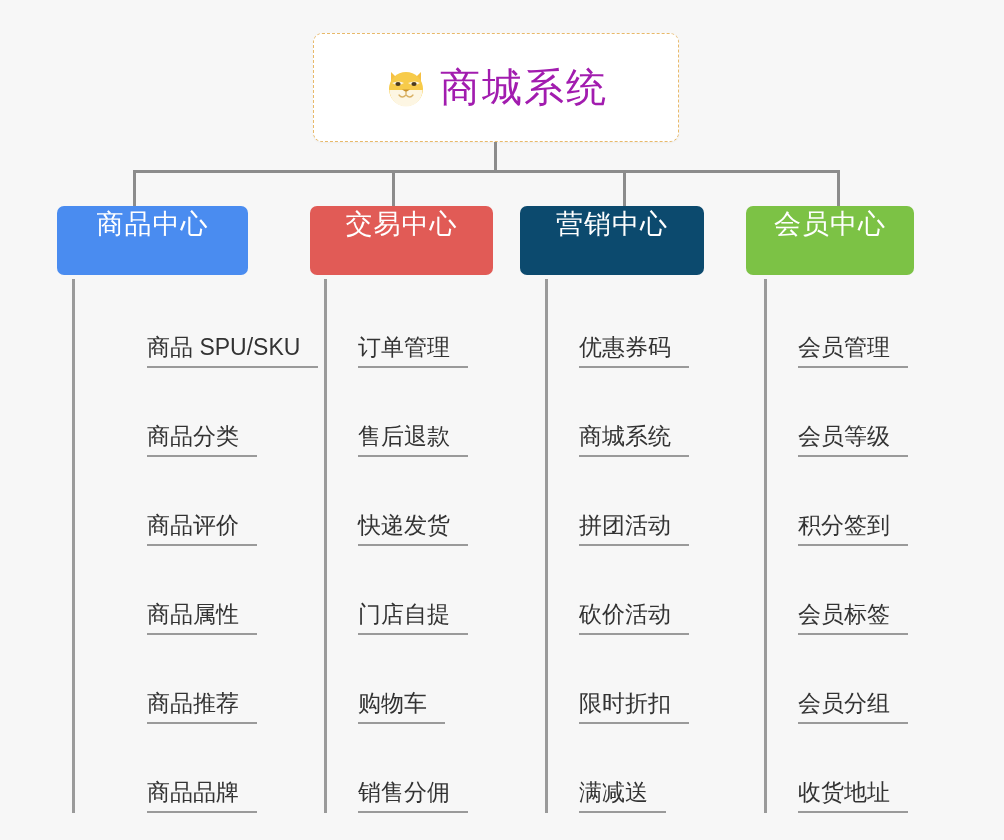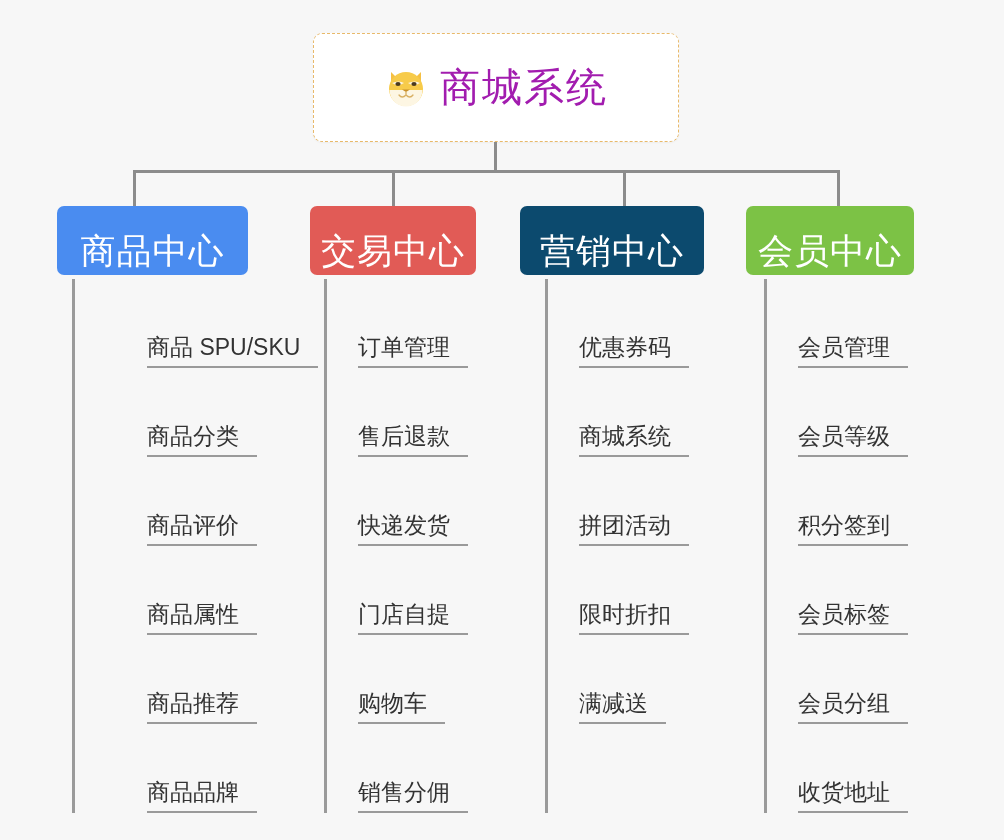--- a/index.html
+++ b/index.html
@@ -62,24 +62,24 @@
   .conn-v { width: 3px; }
   .conn-h { height: 3px; }
 
   
   .cat-box {
     position: absolute;
     box-sizing: border-box;
     height: 69px;
     border-radius: 7px;
     display: flex;
-    align-items: flex-end;
+    align-items: flex-start;
     justify-content: center;
     color: #ffffff;
-    font-size: 35px;
+    font-size: 27px;
     letter-spacing: 1px;
     white-space: nowrap;
   }
 
   
   .leaf-col {
     position: absolute;
     top: 279px;
   }
   .leaf-spine {
@@ -134,21 +134,21 @@
   <div class="conn conn-h" style="left: 133px; top: 170px; width: 707px; background: rgb(140, 140, 140);"></div>
 
   <div class="conn conn-v" style="left: 133px; top: 170px; height: 36px; background: rgb(140, 140, 140);"></div>
   <div class="conn conn-v" style="left: 392px; top: 170px; height: 36px; background: rgb(140, 140, 140);"></div>
   <div class="conn conn-v" style="left: 623px; top: 170px; height: 36px; background: rgb(140, 140, 140);"></div>
   <div class="conn conn-v" style="left: 837px; top: 170px; height: 36px; background: rgb(140, 140, 140);"></div>
 
   <div class="cat-box" style="left: 57px; top: 206px; width: 191px; background: rgb(74, 140, 240);">
     <span>商品中心</span>
   </div>
-  <div class="cat-box" style="left: 310px; top: 206px; width: 166px; background: rgb(225, 91, 86);">
+  <div class="cat-box" style="left: 310px; top: 206px; width: 183px; background: rgb(225, 91, 86);">
     <span>交易中心</span>
   </div>
   <div class="cat-box" style="left: 520px; top: 206px; width: 184px; background: #0c4a6e;">
     <span>营销中心</span>
   </div>
   <div class="cat-box" style="left: 746px; top: 206px; width: 168px; background: rgb(124, 194, 69);">
     <span>会员中心</span>
   </div>
 
   <div class="leaf-col" style="left:72px;padding-left:41px;">
@@ -200,20 +200,23 @@
     <div class="leaf-item">
         <span class="leaf-label">优惠券码</span>
       </div>
     <div class="leaf-item">
         <span class="leaf-label">商城系统</span>
       </div>
     <div class="leaf-item">
         <span class="leaf-label">拼团活动</span>
       </div>
     <div class="leaf-item">
+        <span class="leaf-label">砍价活动</span>
+      </div>
+    <div class="leaf-item">
         <span class="leaf-label">限时折扣</span>
       </div>
     <div class="leaf-item">
         <span class="leaf-label">满减送</span>
       </div>
   </div>
 
   <div class="leaf-col" style="left:764px;">
     <div class="leaf-spine" style="height:534px;"></div>
     <div class="leaf-item">

